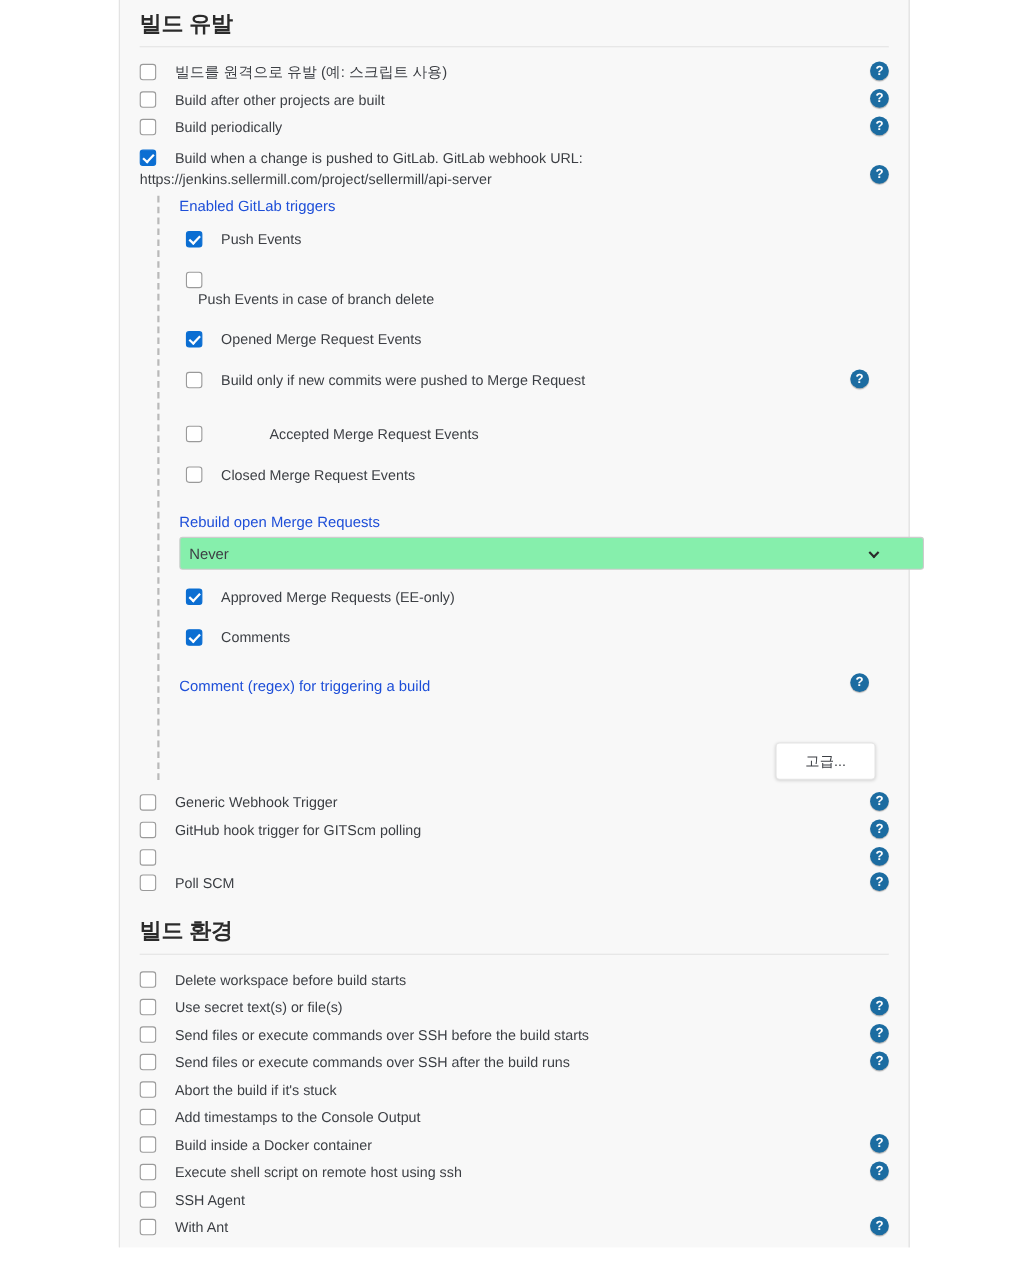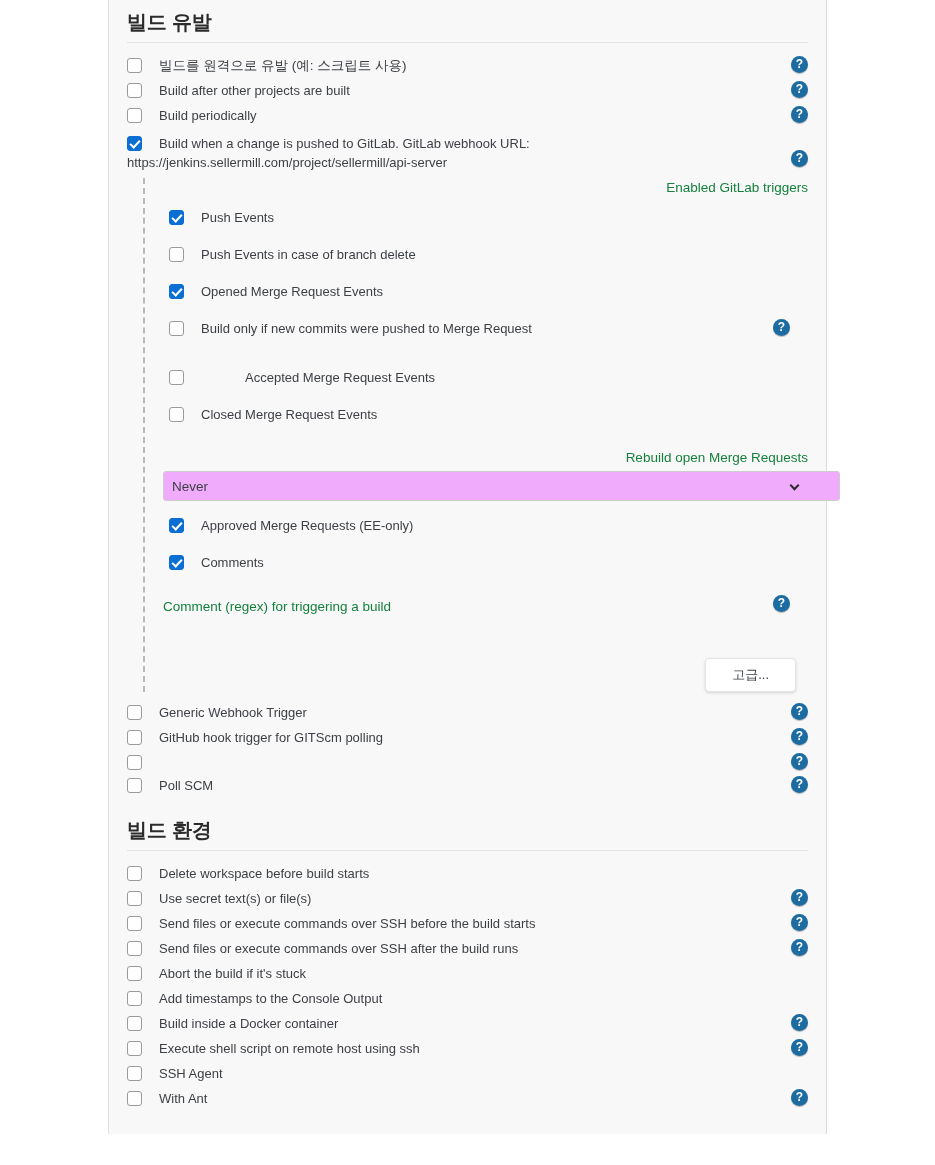--- a/index.html
+++ b/index.html
@@ -93,36 +93,35 @@
     cursor: pointer;
   }
   
   .nested {
     margin-left: 16px;
     border-left: 2px dashed #b9b9b9;
     padding-left: 18px;
   }
   .nested-label {
     font-size: 13.5px;
-    color: #15803d;
+    color: #1d4ed8;
     line-height: 19px;
     margin: 2px 0 6px 0;
-    text-align: right;
   }
   .sub-row { position: relative; display: flex; align-items: flex-start; }
   .sub-row .cb { margin-left: 6px; }
   .select-wrap { position: relative; margin: 4px 0 2px 0; }
   select.jk {
     -webkit-appearance: none; appearance: none;
     width: 677px; height: 30px;
     padding: 0 28px 0 8px;
     font-family: "Liberation Sans", sans-serif;
     font-size: 13.5px;
     color: #3c3f44;
-    background: #f0abfc;
+    background: #86efac;
     border: 1px solid #ccc;
     border-radius: 3px;
     cursor: pointer;
   }
   .chev {
     position: absolute;
     right: 10px; top: 11px;
     width: 7px; height: 7px;
     border: solid #2b2b2b;
     border-width: 0 2px 2px 0;
@@ -193,21 +192,21 @@
 
       <div class="nested" style="margin-top:6px;">
 
         <div class="nested-label">Enabled GitLab triggers</div>
 
         <div class="sub-row" style="padding:5px 0;">
           <span class="cb checked"></span>
           <span class="lbl">Push Events</span>
         </div>
 
-        <div class="sub-row" style="padding:13px 0 5px 0;">
+        <div class="sub-row" style="padding:13px 0 5px 0;flex-direction:column;">
           <span class="cb"></span>
           <span class="lbl">Push Events in case of branch delete</span>
         </div>
 
         <div class="sub-row" style="padding:13px 0 5px 0;">
           <span class="cb checked"></span>
           <span class="lbl">Opened Merge Request Events</span>
         </div>
 
         <div class="sub-row" style="padding:13px 0 5px 0;">

